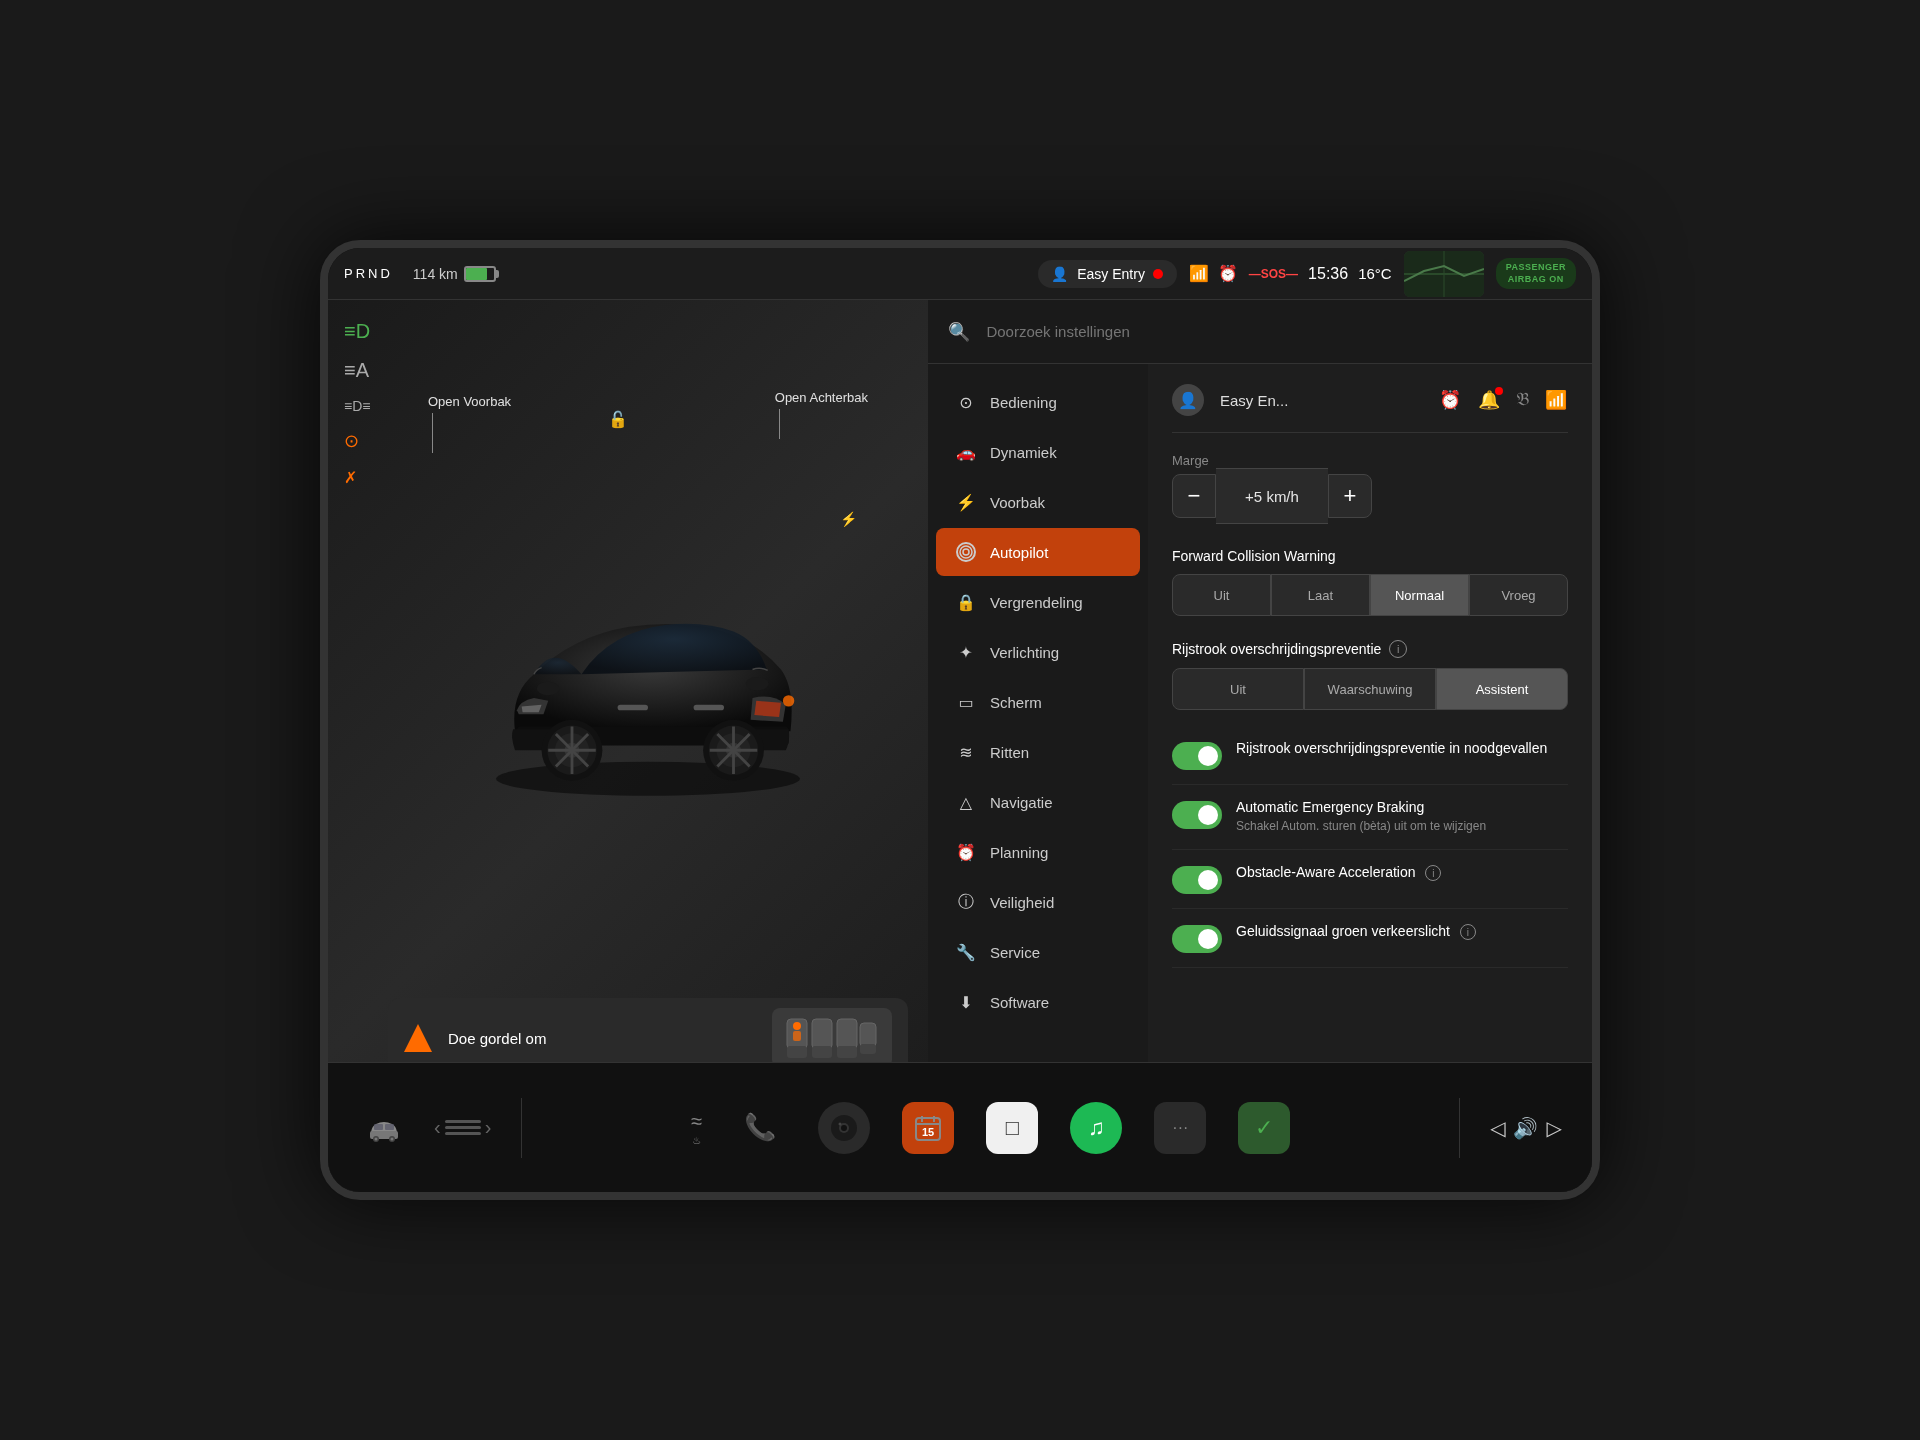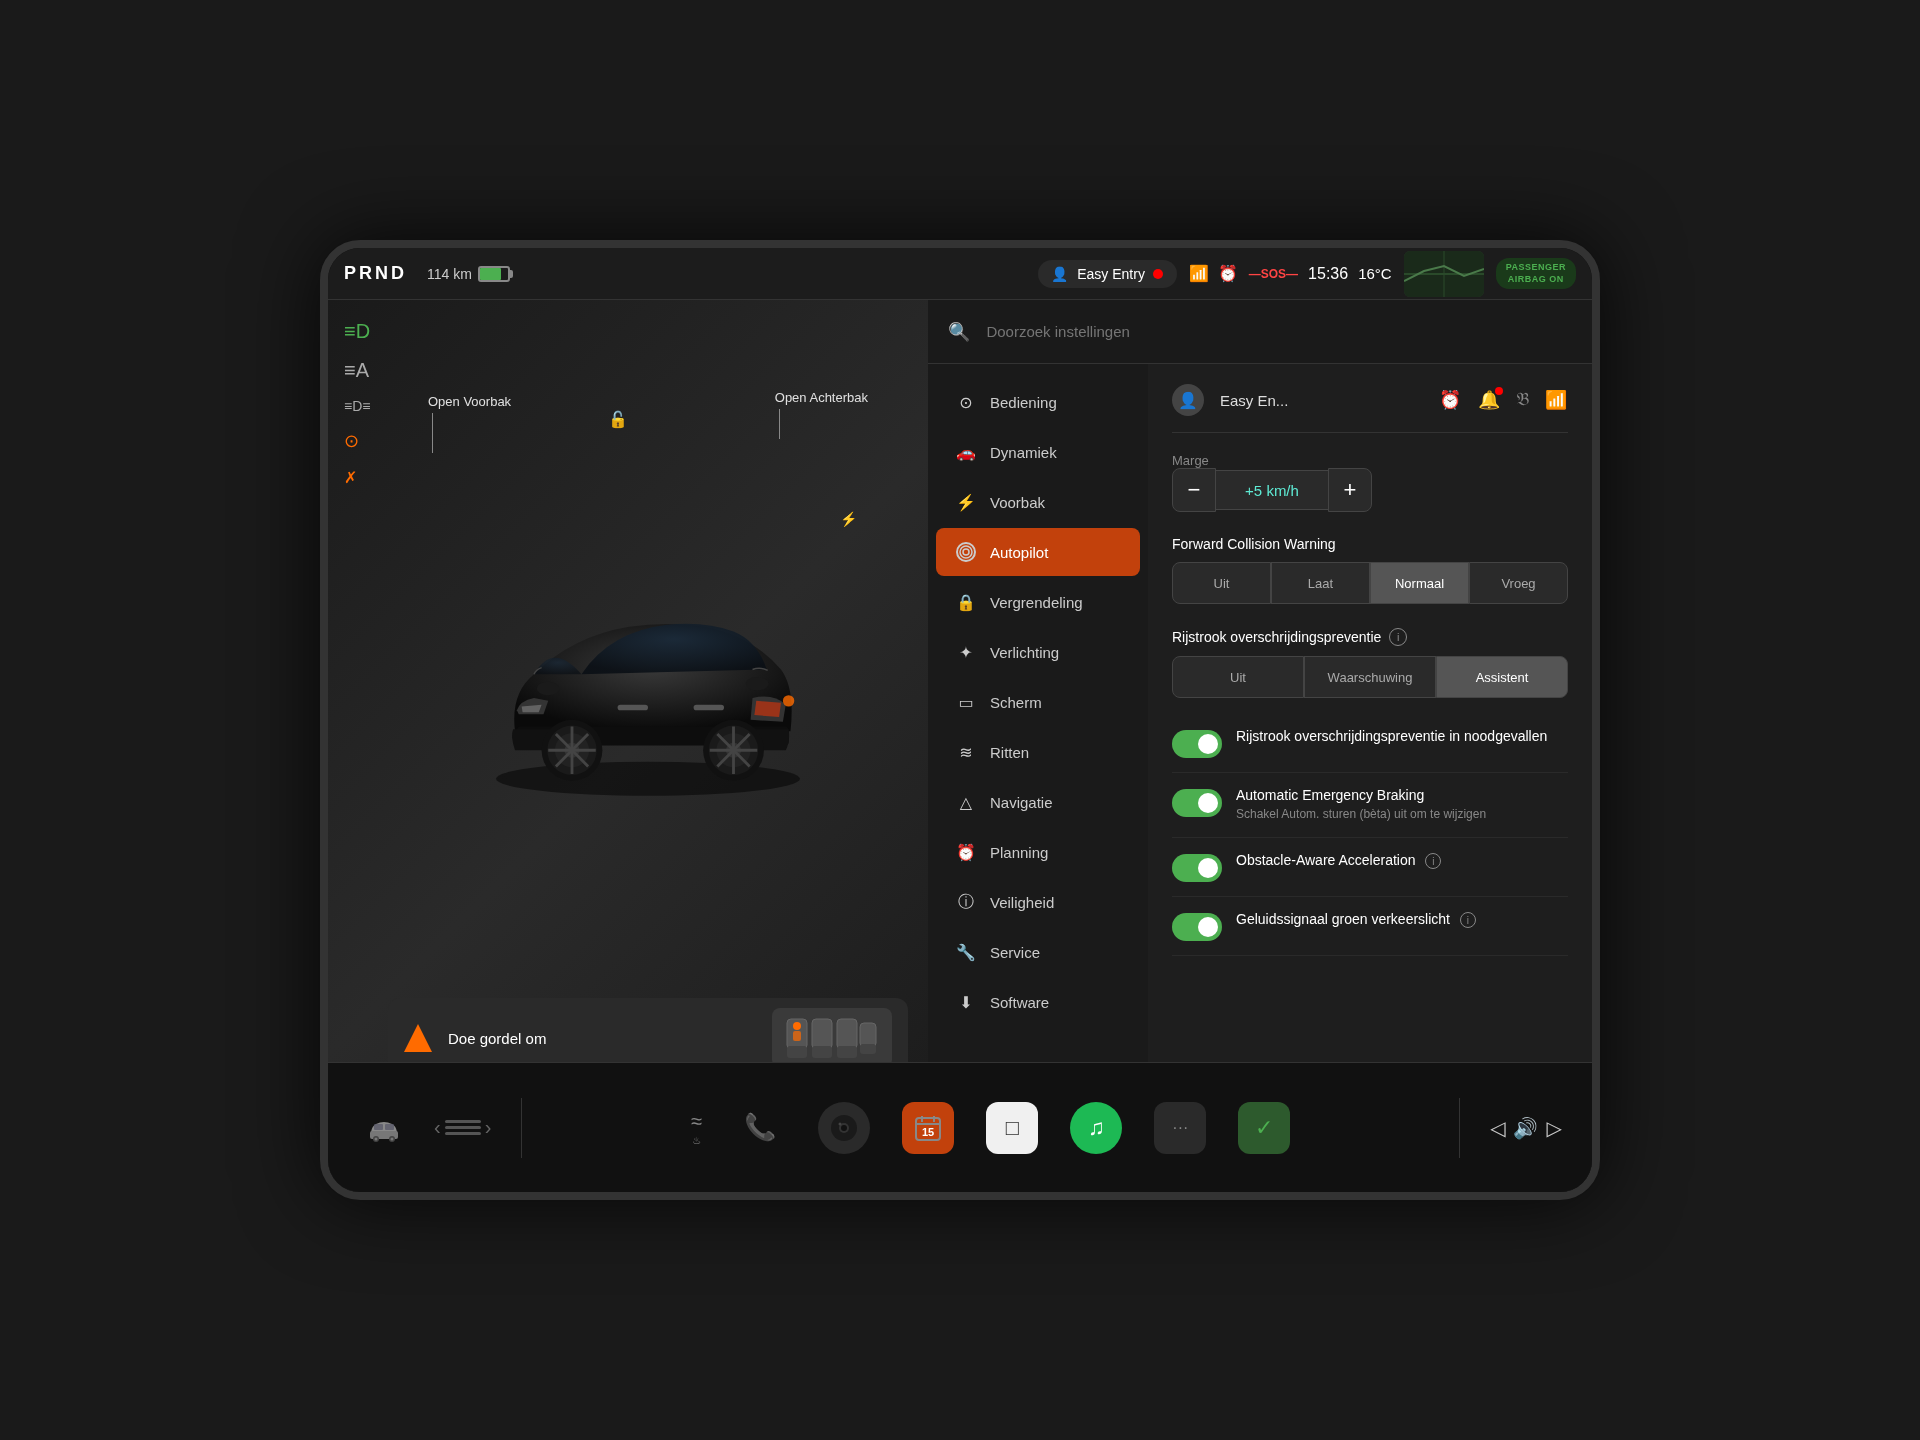--- a/index.html
+++ b/index.html
@@ -29,22 +29,22 @@
     .status-bar {
       height: 52px;
       background: #1c1c1c;
       display: flex;
       align-items: center;
       padding: 0 16px;
       gap: 12px;
       border-bottom: 1px solid #333;
     }
     .prnd {
-      font-size: 18px;
-      font-weight: 700;
+      font-size: 13px;
+      font-weight: 400;
       color: #fff;
       letter-spacing: 3px;
       margin-right: 8px;
     }
     .battery-info {
       display: flex;
       align-items: center;
       gap: 6px;
       color: #ccc;
       font-size: 14px;
@@ -359,28 +359,28 @@
       font-size: 22px;
       display: flex;
       align-items: center;
       justify-content: center;
       cursor: pointer;
     }
     .marge-btn.left { border-radius: 8px 0 0 8px; }
     .marge-btn.right { border-radius: 0 8px 8px 0; }
     .marge-value {
       flex: 1;
-      height: 40px;
+      height: 56px;
       background: #2a2a2a;
       border-top: 1px solid #444;
       border-bottom: 1px solid #444;
       display: flex;
       align-items: center;
       justify-content: center;
-      color: #5eead4;
+      color: #e5e5e5;
       font-size: 15px;
     }
 
     
     .fcw-section {
       margin-bottom: 24px;
     }
     .fcw-title {
       color: #fff;
       font-size: 14px;

